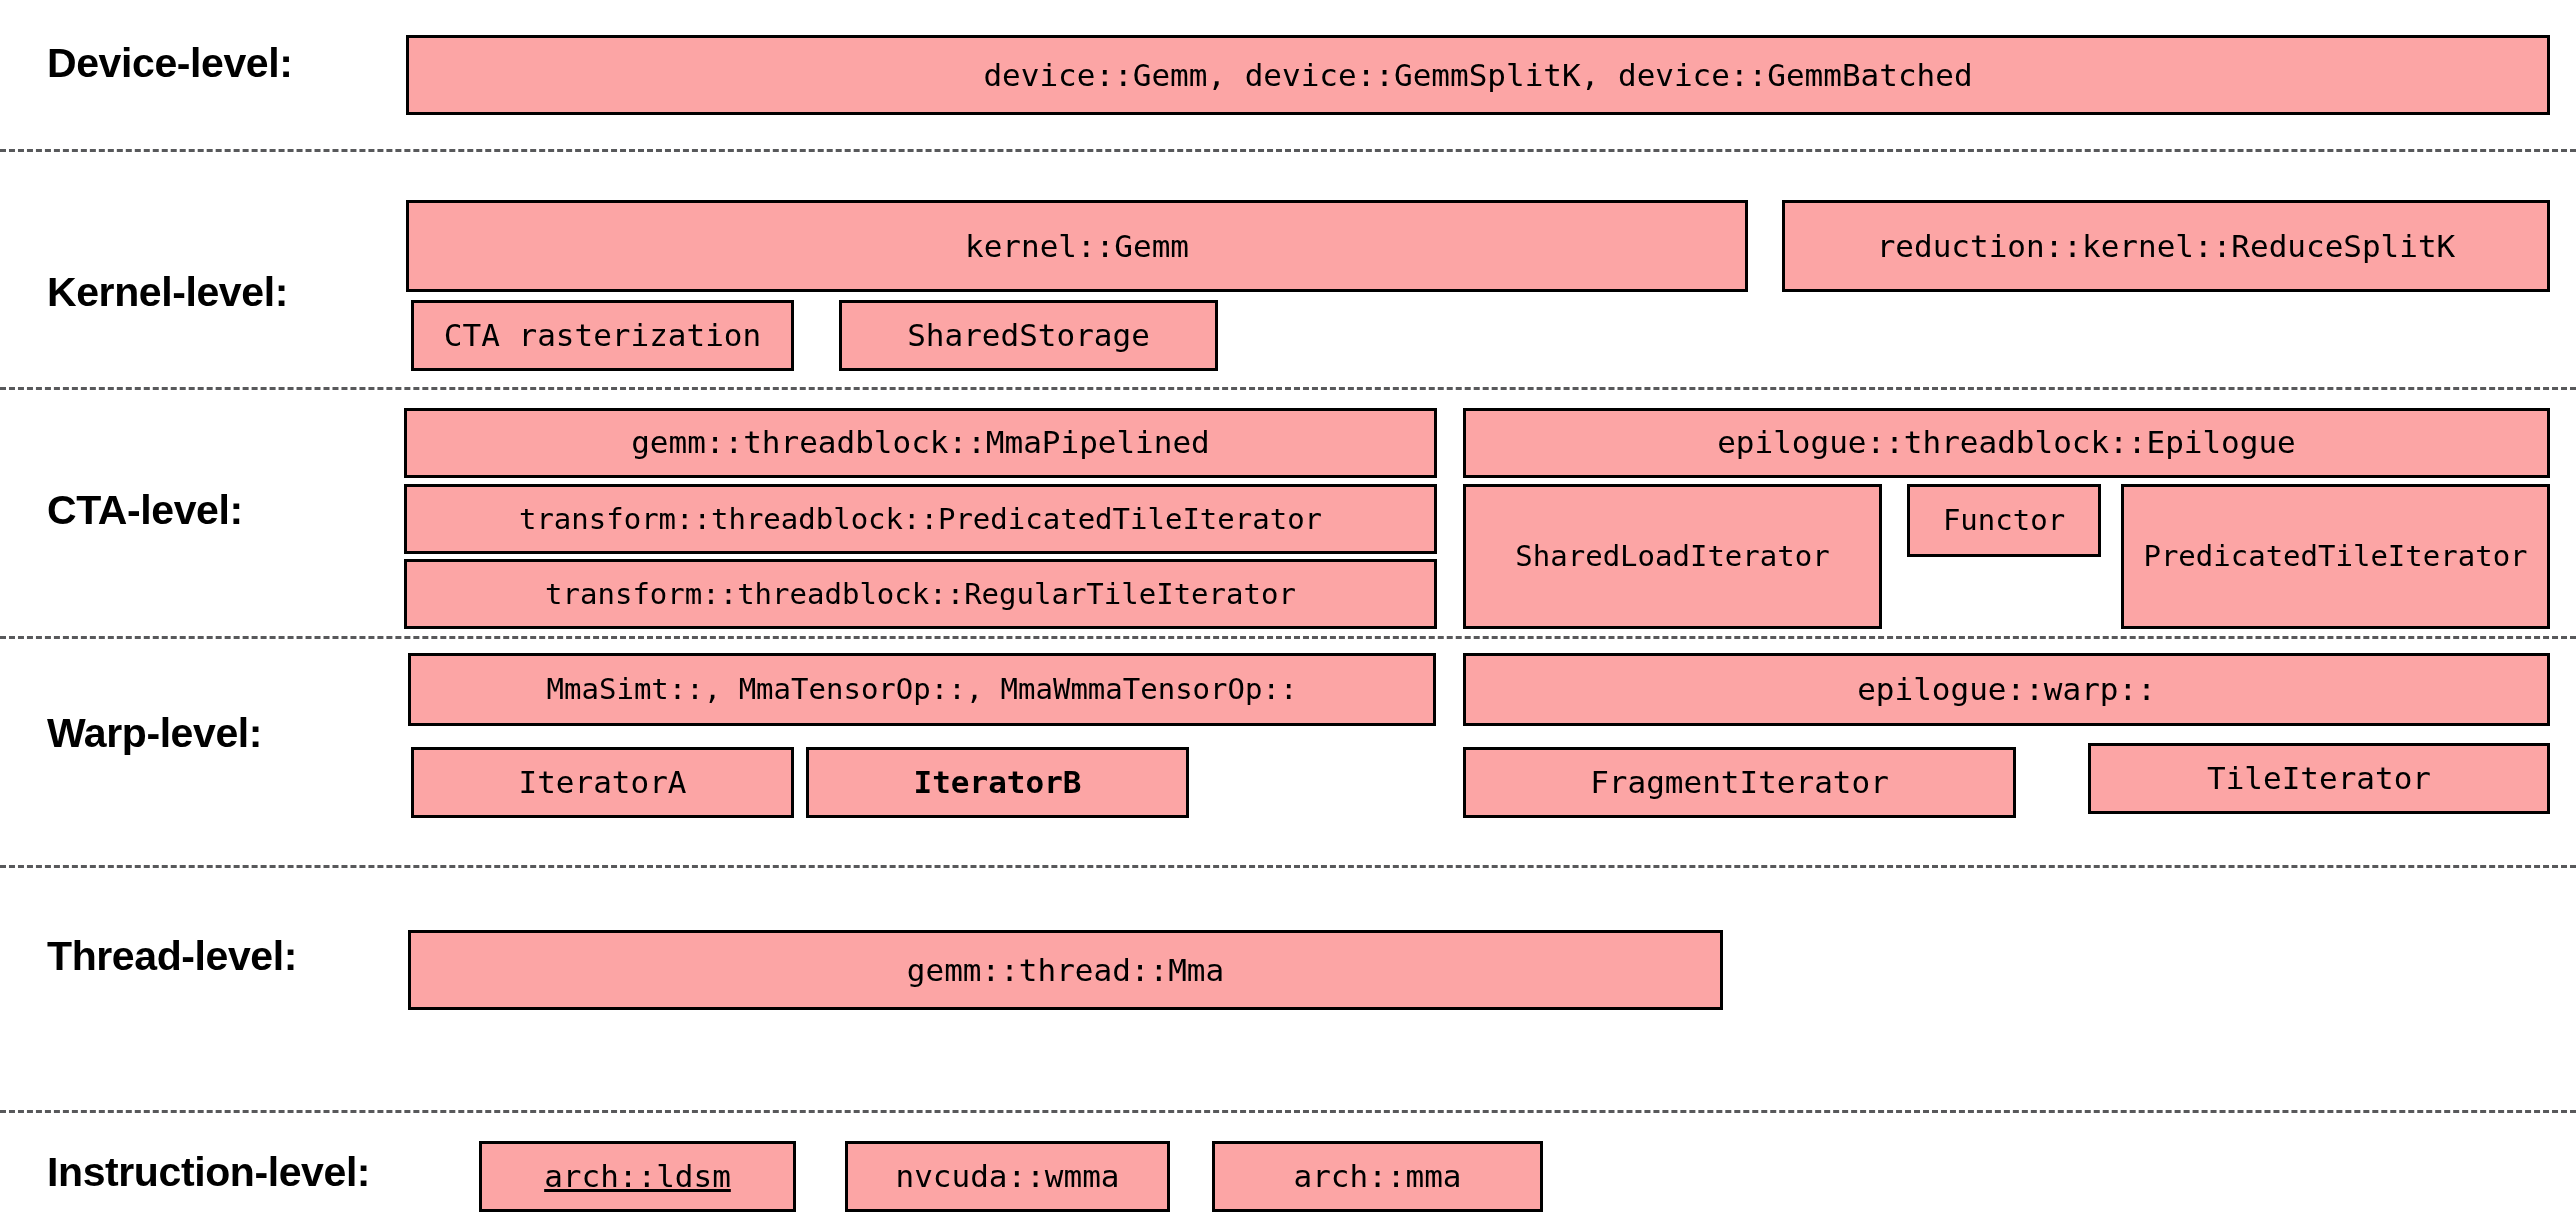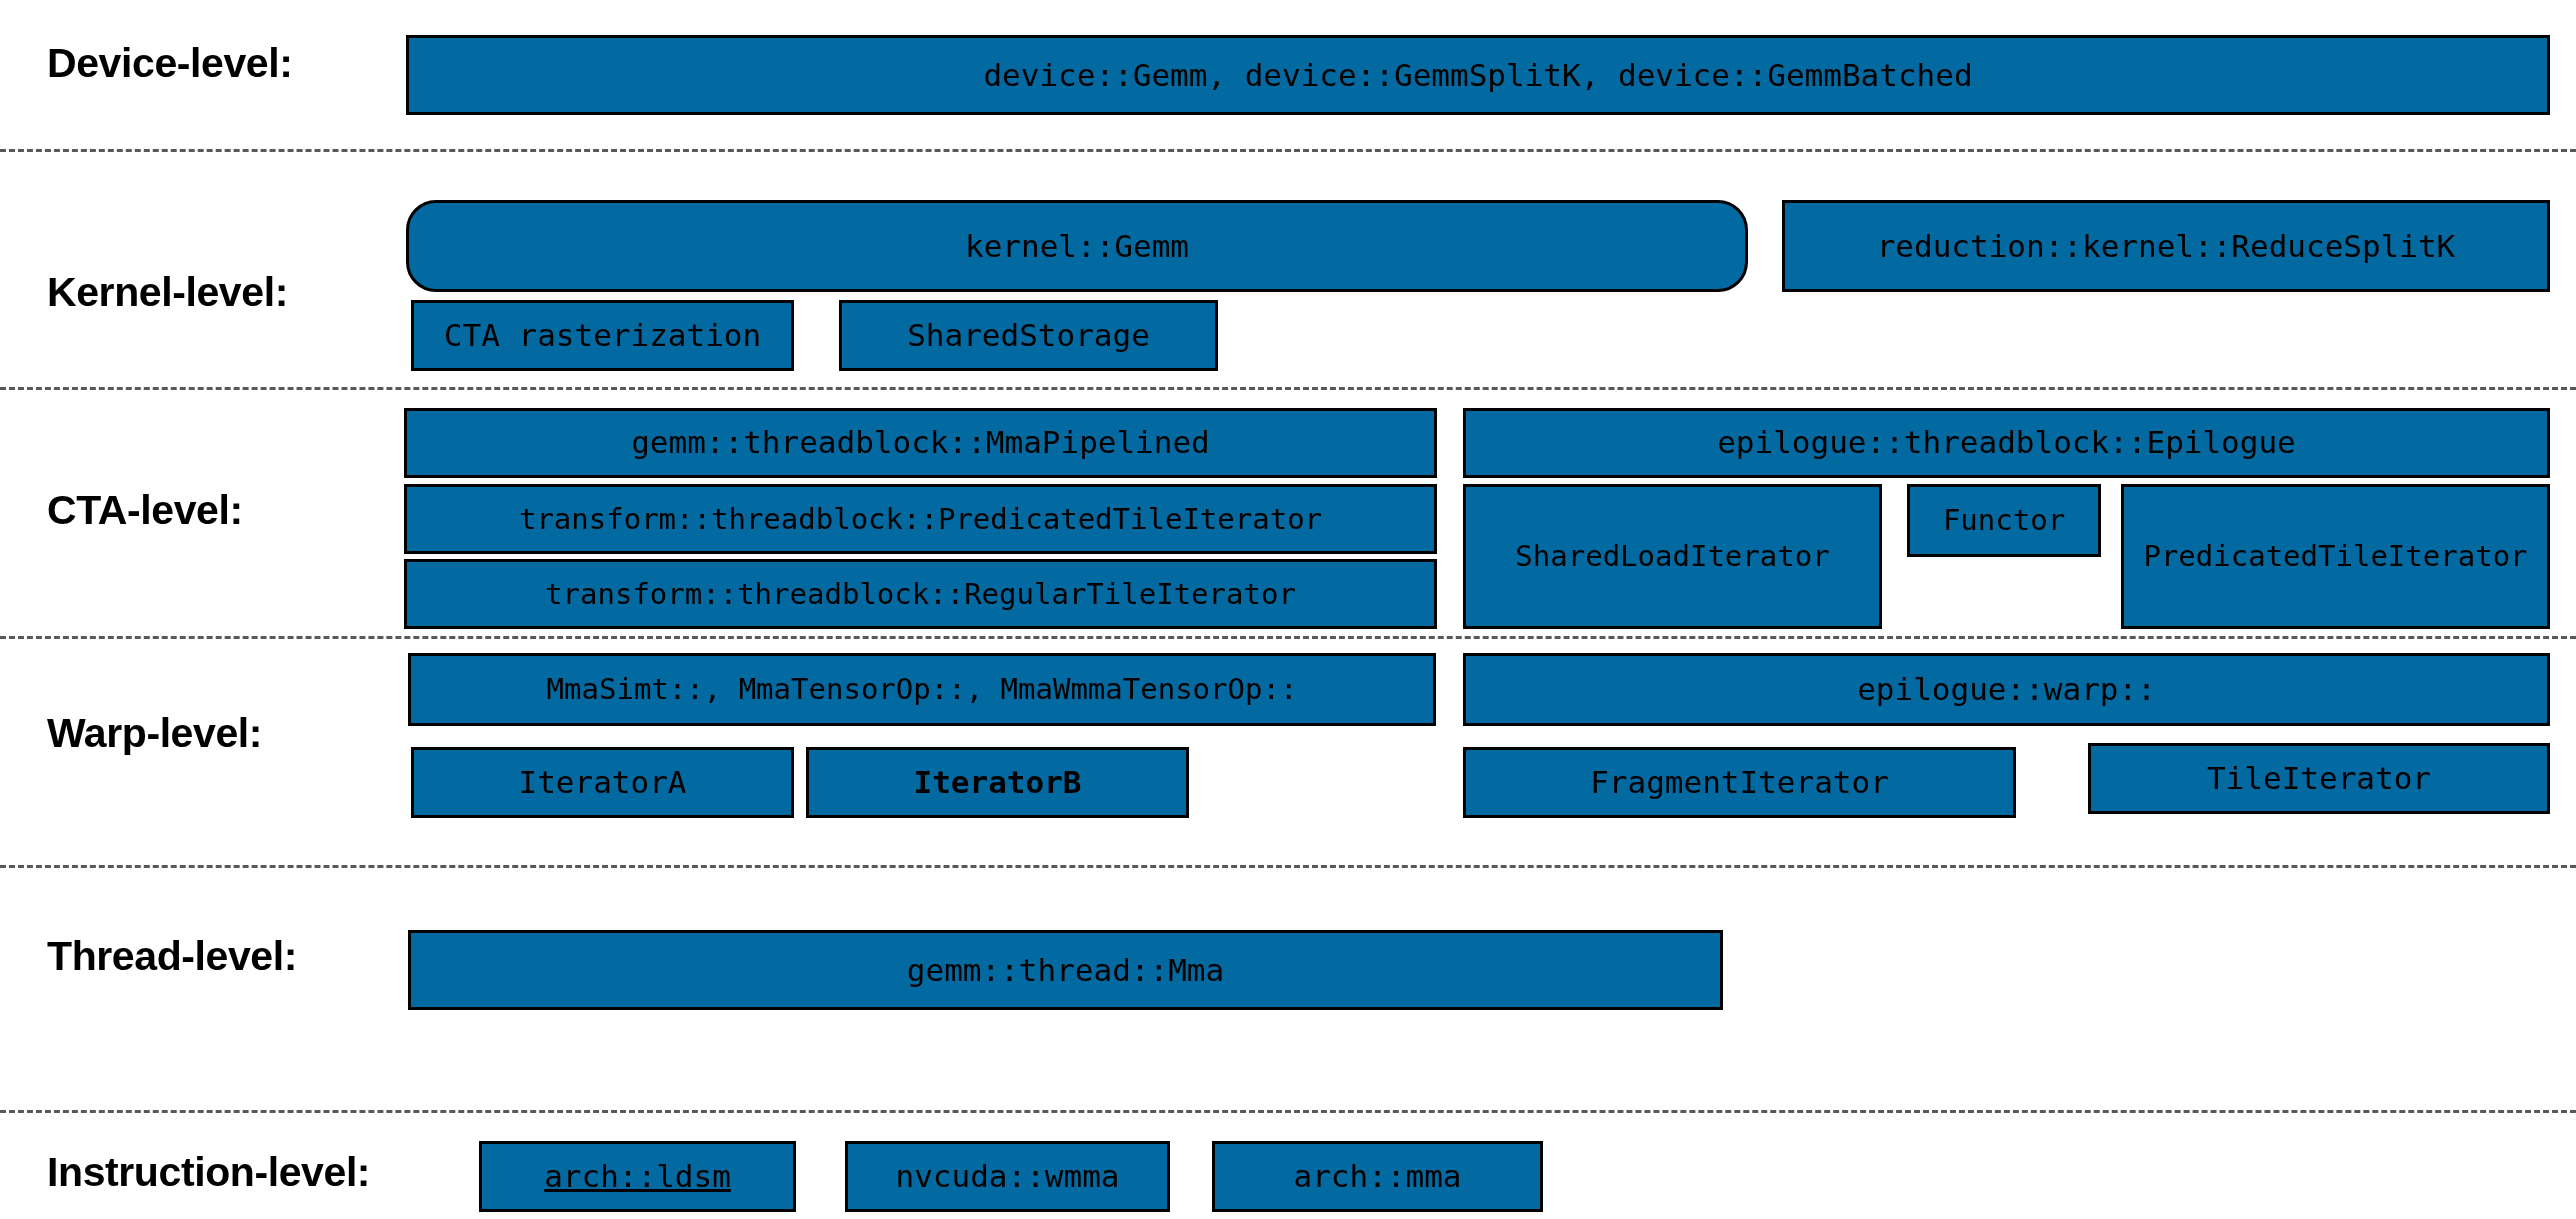--- a/index.html
+++ b/index.html
@@ -48,21 +48,21 @@
     line-height: 1;
     letter-spacing: -0.4px;
     color: #000000;
     white-space: nowrap;
   }
 
   
   .box {
     position: absolute;
     box-sizing: border-box;
-    background: #0369a1;
+    background: #fca5a5;
     border: 3.1px solid #000000;
     display: flex;
     align-items: center;
     justify-content: center;
     text-align: center;
     font-family: "DejaVu Sans Mono", monospace;
     font-size: 31px;
     line-height: 1.12;
     color: #000000;
     padding: 1.5px 7.7px;
@@ -80,21 +80,21 @@
   <div class="row" style="top:0px;height:149px;">
     <div class="tier-label" style="top:43px;">Device-level:</div>
     <div class="box" style="left:406px;top:35px;width:2144px;height:80px;">device::Gemm, device::GemmSplitK, device::GemmBatched</div>
   </div>
 
   <div class="sep" style="top:149px;"></div>
 
   <div class="row" style="top:149px;height:237px;">
     <div class="tier-label" style="top:123px;">Kernel-level:</div>
 
-    <div class="box" style="left:406px;top:51px;width:1342px;height:92px;border-radius:30px;">kernel::Gemm</div>
+    <div class="box" style="left:406px;top:51px;width:1342px;height:92px;">kernel::Gemm</div>
 
     <div class="box" style="left:1782px;top:51px;width:768px;height:92px;">reduction::kernel::ReduceSplitK</div>
 
     <div class="box" style="left:411px;top:151px;width:383px;height:71px;">CTA rasterization</div>
 
     <div class="box" style="left:839px;top:151px;width:379px;height:71px;">SharedStorage</div>
   </div>
 
   <div class="sep" style="top:387px;"></div>
 

